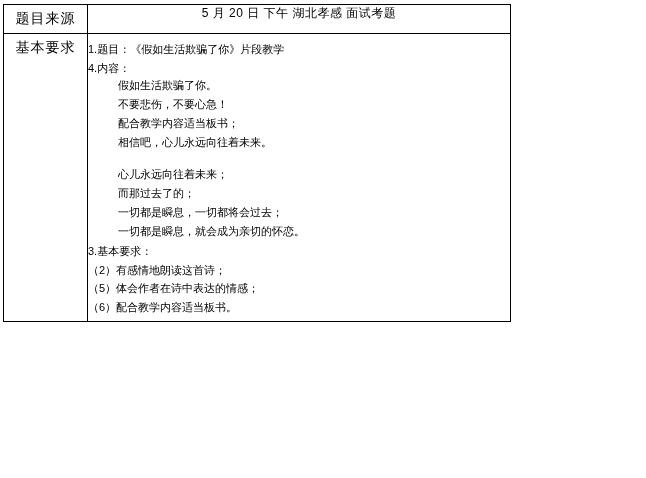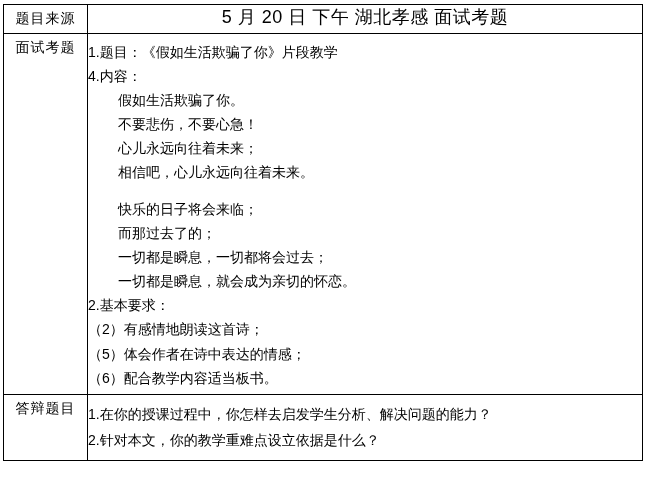--- a/index.html
+++ b/index.html
@@ -15,21 +15,21 @@
     overflow: hidden;
   }
   .sheet {
     width: 646px;
     height: 478px;
     position: relative;
     box-sizing: border-box;
   }
   table.exam {
     border-collapse: collapse;
-    width: 640px;
+    width: 508px;
     margin: 4px 0 0 3px;
     table-layout: fixed;
   }
   table.exam td {
     border: 1px solid #000000;
     vertical-align: top;
     padding: 0;
   }
   .label-cell {
     width: 84px;
@@ -39,34 +39,35 @@
     letter-spacing: 1px;
   }
   .label-cell .label-inner {
     display: block;
     padding: 4px 2px;
     line-height: 1.4;
   }
   .source-head {
     text-align: center;
     vertical-align: middle;
-    font-size: 18px;
+    font-size: 12px;
     padding: 5px 4px;
     letter-spacing: 0.5px;
   }
   .body-cell {
     padding: 7px 10px 8px 10px;
-    font-size: 14px;
+    font-size: 11px;
     line-height: 1.72;
   }
   .line {
     white-space: pre;
   }
   .indent-1 {
     padding-left: 30px;
+    font-family: Liberation Mono, monospace;
   }
   .blank-line {
     height: 13px;
   }
   .row-topic .body-cell {
     padding-top: 6px;
     padding-bottom: 4px;
   }
   .row-defense .body-cell {
     padding-top: 6px;
@@ -88,48 +89,37 @@
     </colgroup>
     <tbody>
       <tr class="row-source">
         <td class="label-cell">
           <span class="label-inner">题目来源</span>
         </td>
         <td class="source-head">5 月 20 日 下午  湖北孝感  面试考题</td>
       </tr>
       <tr class="row-topic">
         <td class="label-cell">
-          <span class="label-inner">面试考题</span>
+          <span class="label-inner">基本要求</span>
         </td>
         <td class="body-cell">
           <div id="topic-lines">
               <div class="line">1.题目：《假如生活欺骗了你》片段教学</div>
               <div class="line">4.内容：</div>
               <div class="line indent-1">假如生活欺骗了你。</div>
               <div class="line indent-1">不要悲伤，不要心急！</div>
-              <div class="line indent-1">心儿永远向往着未来；</div>
+              <div class="line indent-1">配合教学内容适当板书；</div>
               <div class="line indent-1">相信吧，心儿永远向往着未来。</div>
               <div class="blank-line"></div>
-              <div class="line indent-1">快乐的日子将会来临；</div>
+              <div class="line indent-1">心儿永远向往着未来；</div>
               <div class="line indent-1">而那过去了的；</div>
               <div class="line indent-1">一切都是瞬息，一切都将会过去；</div>
               <div class="line indent-1">一切都是瞬息，就会成为亲切的怀恋。</div>
-              <div class="line">2.基本要求：</div>
+              <div class="line">3.基本要求：</div>
               <div class="line">（2）有感情地朗读这首诗；</div>
               <div class="line">（5）体会作者在诗中表达的情感；</div>
               <div class="line">（6）配合教学内容适当板书。</div>
-            </div>
-        </td>
-      </tr>
-      <tr class="row-defense">
-        <td class="label-cell">
-          <span class="label-inner">答辩题目</span>
-        </td>
-        <td class="body-cell">
-          <div id="defense-lines">
-              <div class="line">1.在你的授课过程中，你怎样去启发学生分析、解决问题的能力？</div>
-              <div class="line">2.针对本文，你的教学重难点设立依据是什么？</div>
             </div>
         </td>
       </tr>
     </tbody>
   </table>
 </div>
 
 </body></html>

